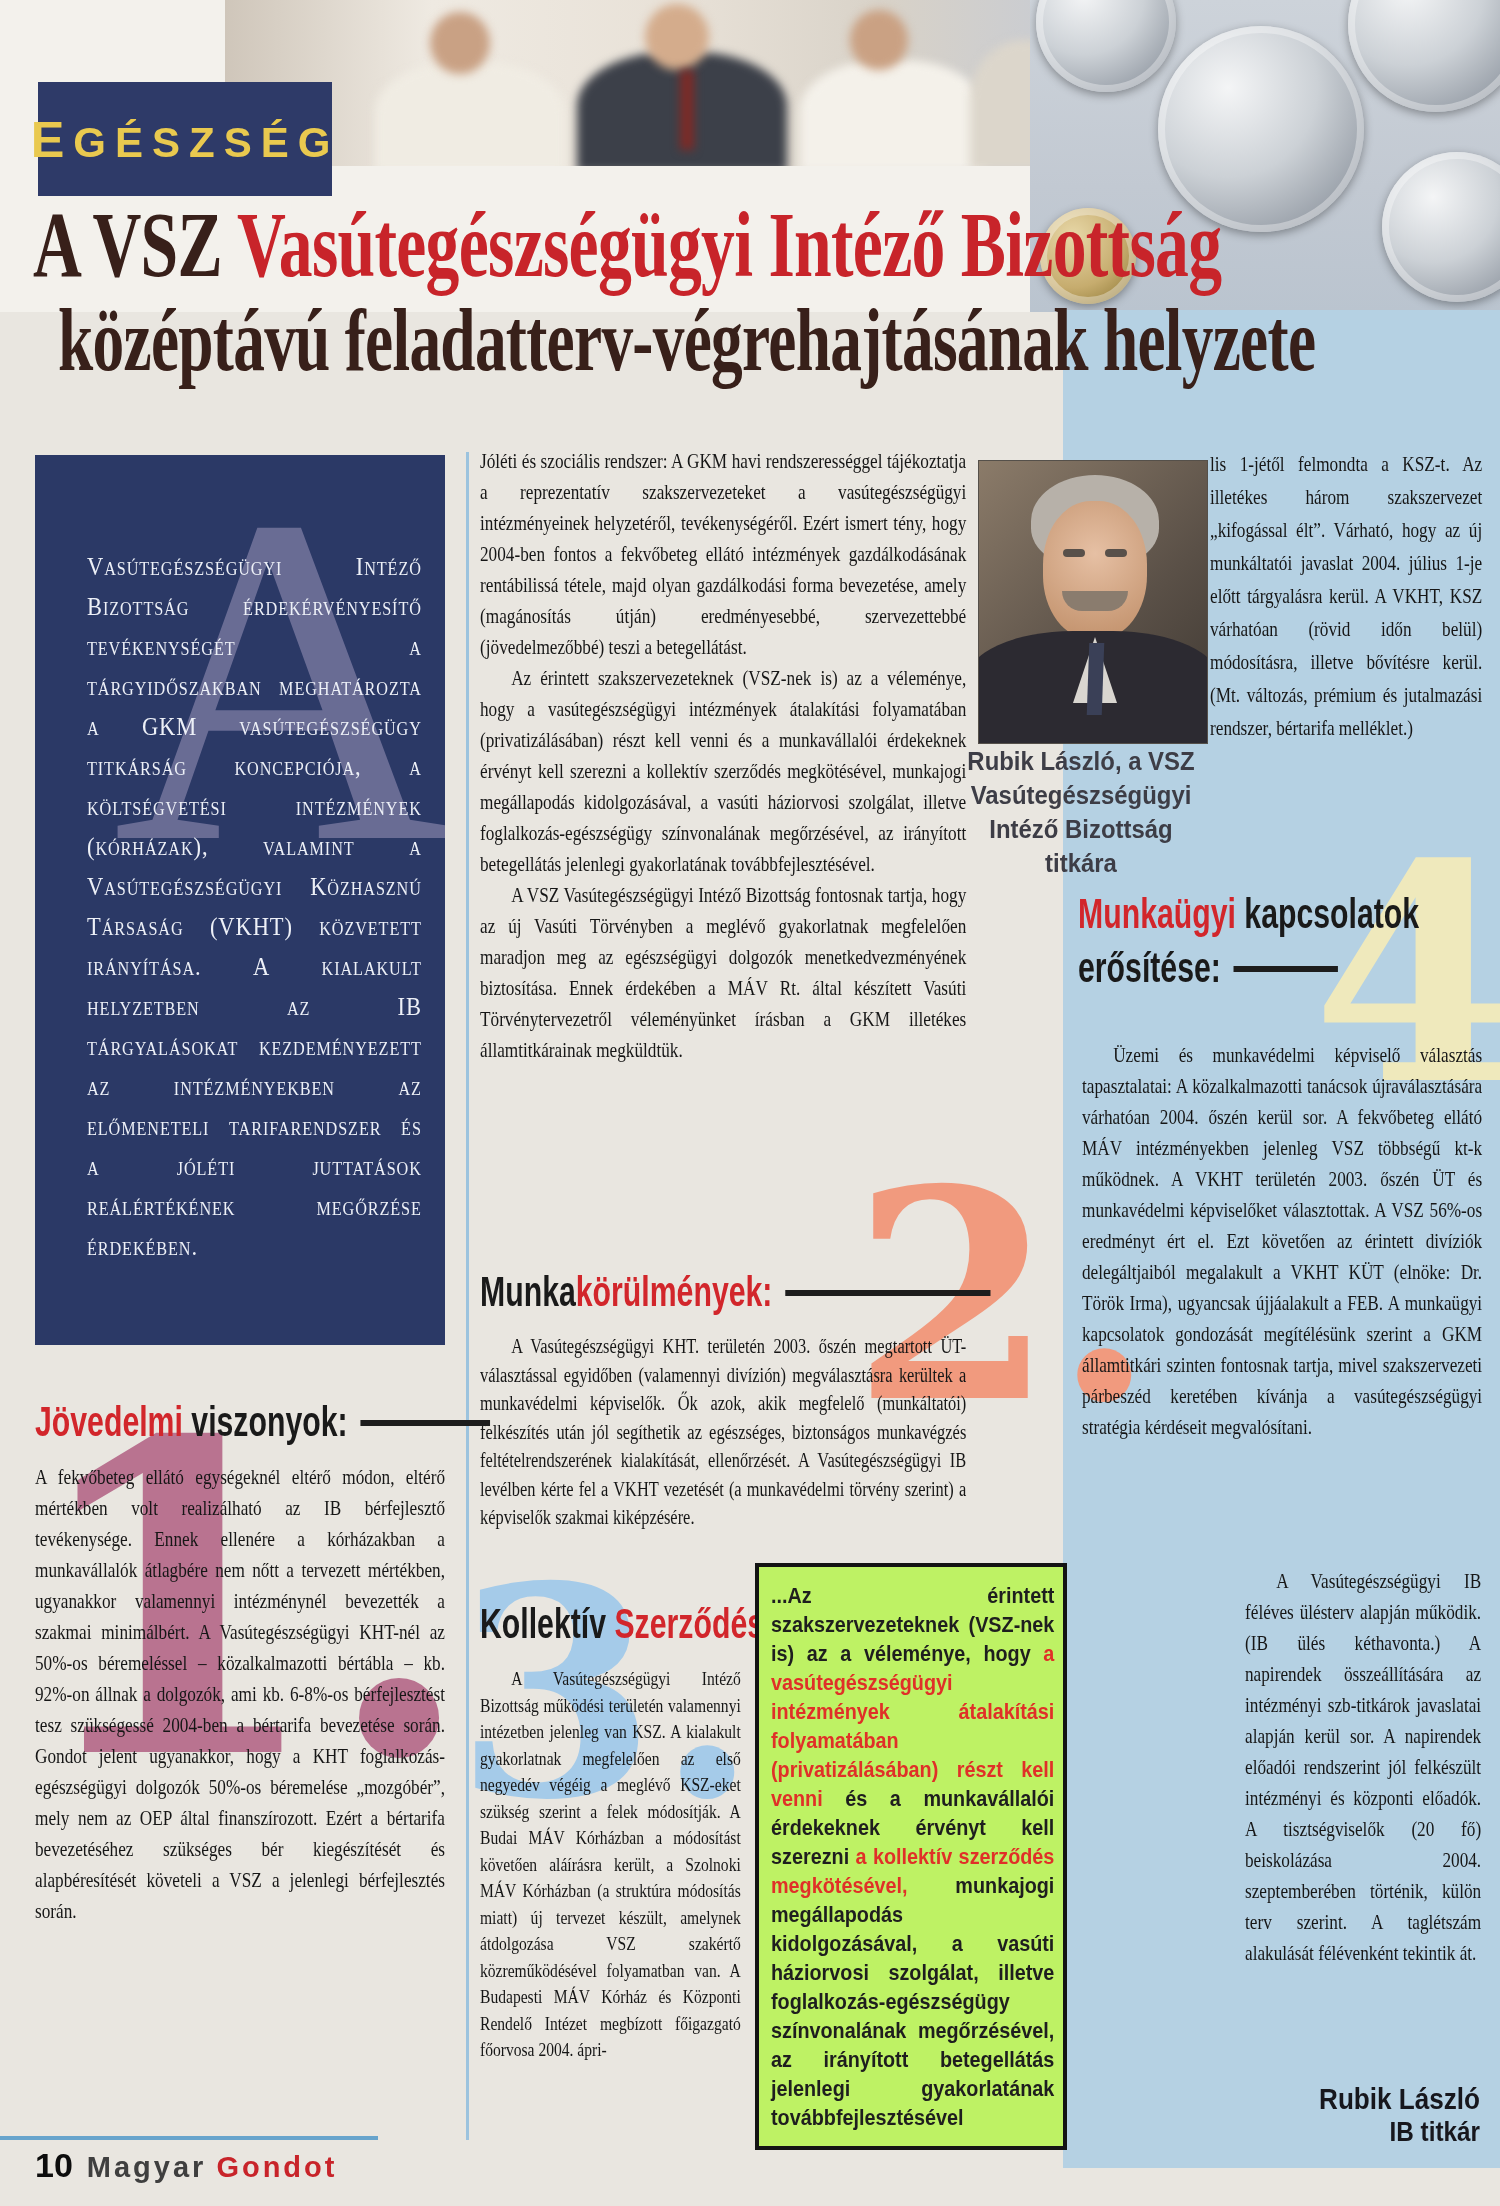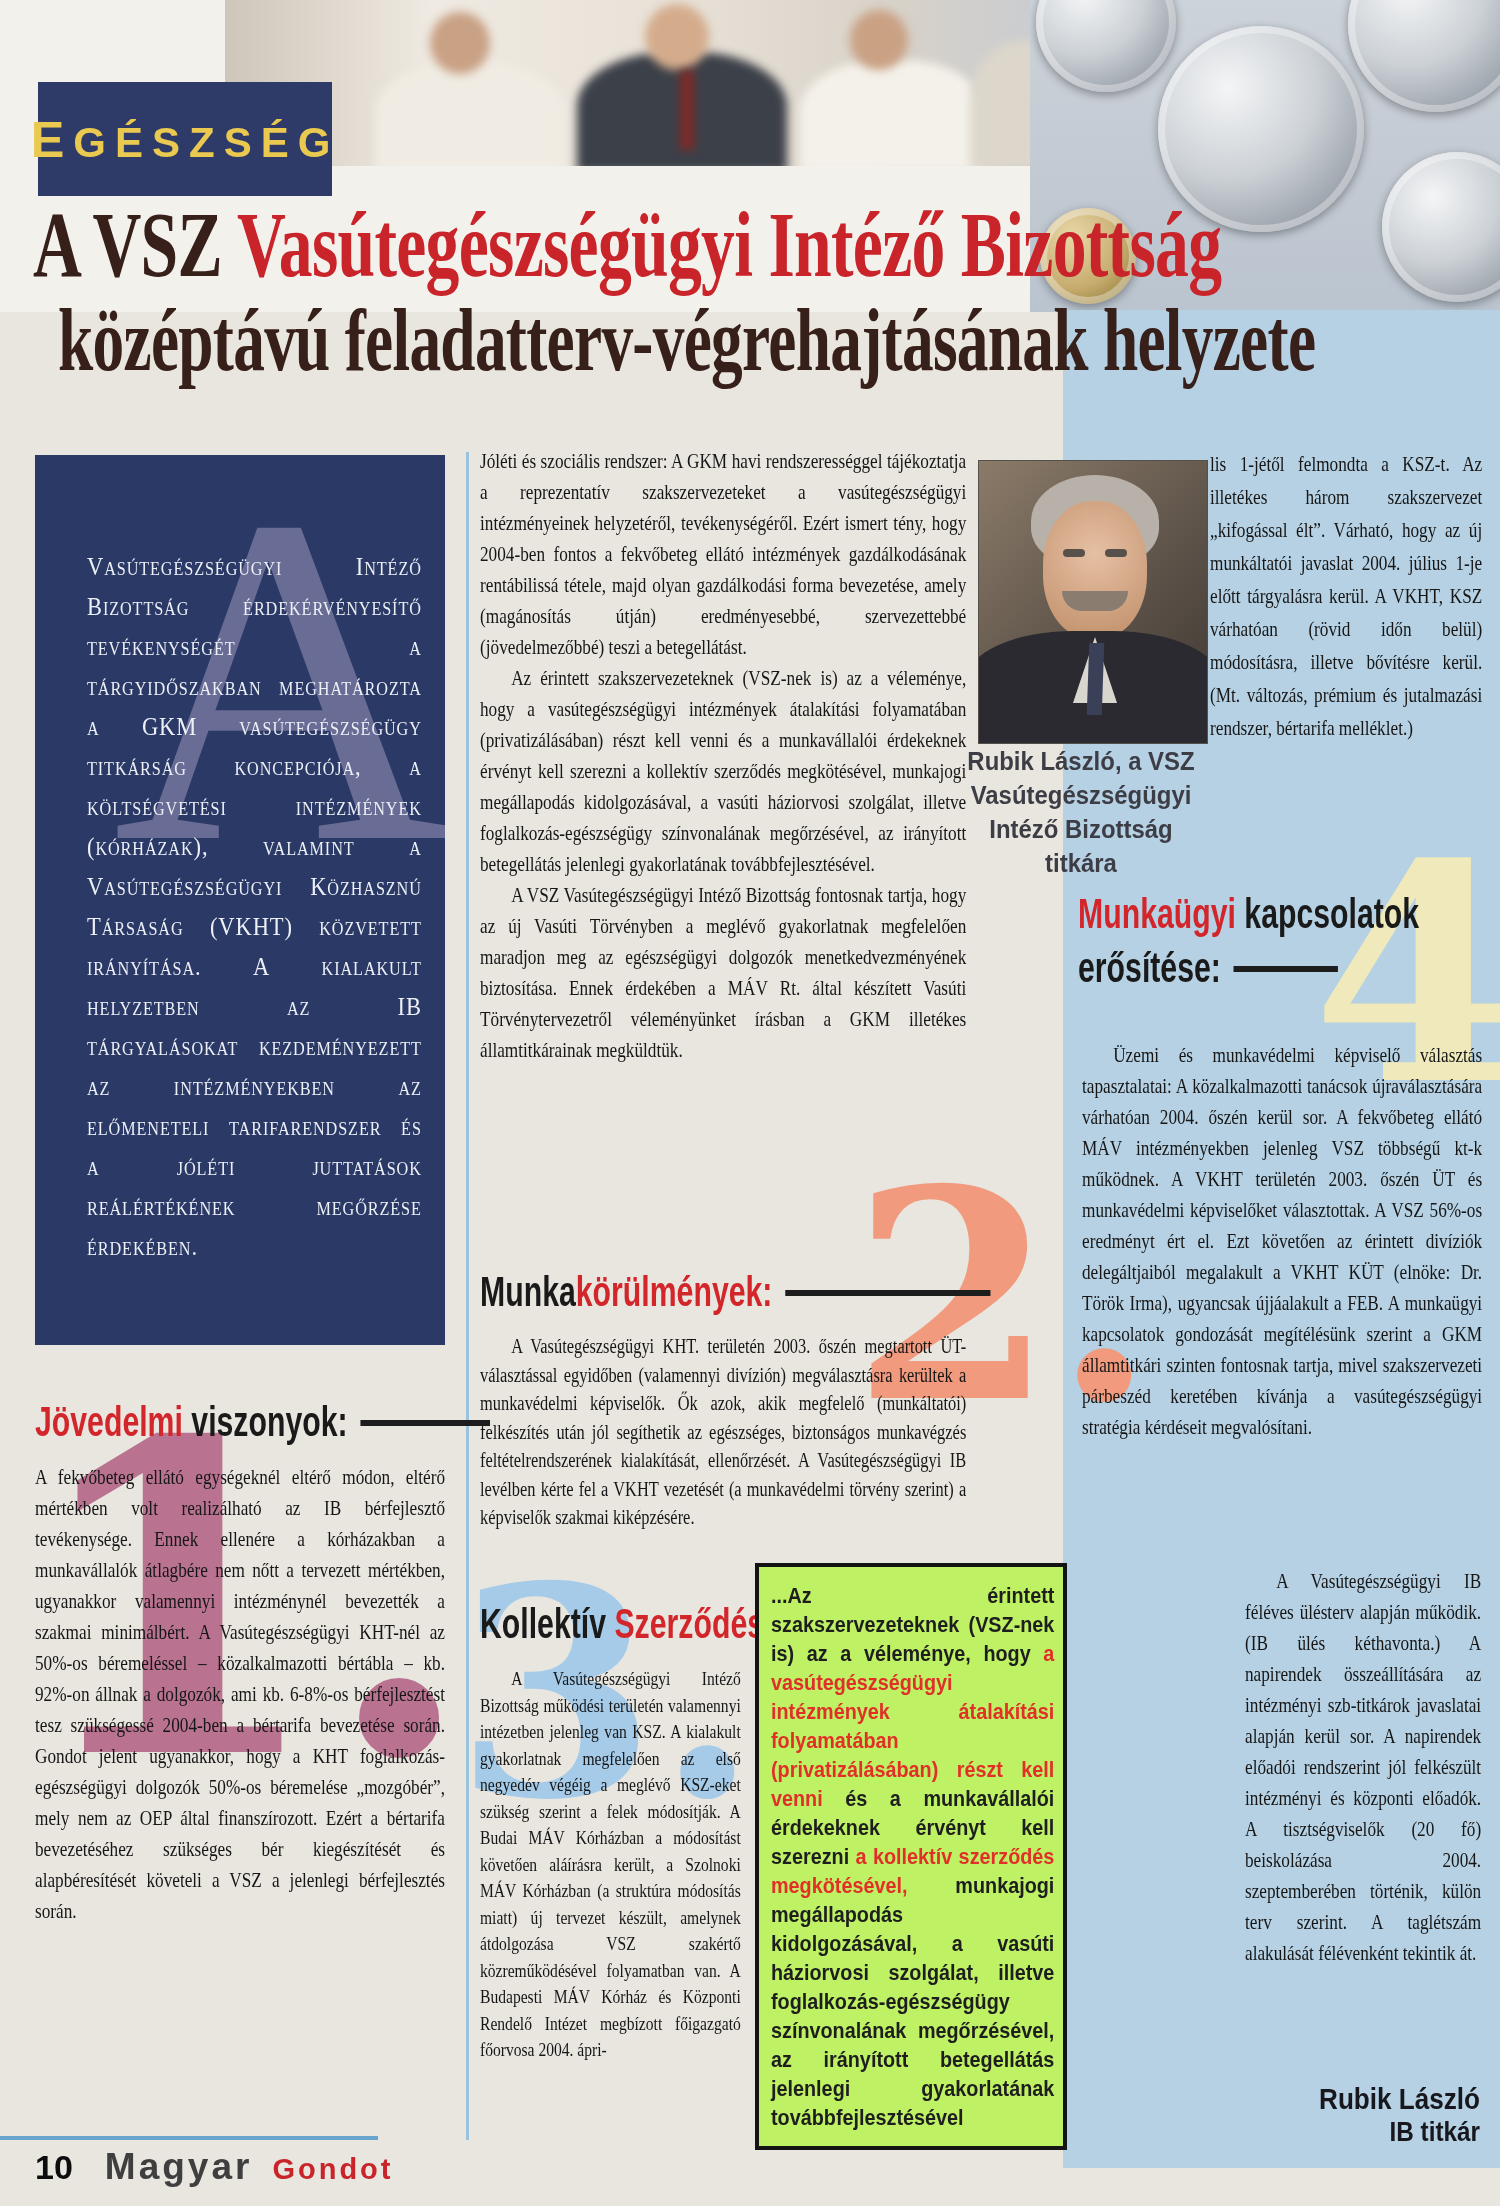--- a/index.html
+++ b/index.html
@@ -74,22 +74,22 @@
 
   .signature{left:1180px;top:2082px;width:300px;text-align:right;
              font-family:"Liberation Sans",sans-serif;font-weight:bold;color:#17171d;
              transform:scaleX(.9);transform-origin:100% 0;}
   .signature .sig-name{font-size:29px;line-height:34px;}
   .signature .sig-role{font-size:27px;line-height:32px;}
 
   .footer-line{left:0;top:2136px;width:378px;height:4px;background:#68a4cc;}
   .footer{left:35px;top:2146px;font-family:"Liberation Sans",sans-serif;font-weight:bold;
           white-space:nowrap;}
-  .footer .pg{font-size:34px;color:#0d0d0d;margin-right:32px;}
-  .footer .mag1{font-size:37px;color:#3f3f3f;letter-spacing:3px;margin-right:20px;}
+  .footer .pg{font-size:34px;color:#0d0d0d;margin-right:14px;}
+  .footer .mag1{font-size:29px;color:#3f3f3f;letter-spacing:3px;margin-right:10px;}
   .footer .mag2{font-size:29px;color:#c8242a;letter-spacing:3px;}
 </style>
 </head>
 <body>
 
 <div class="page">
 
   <div class="abs band"></div>
 
   <div class="abs strip">

